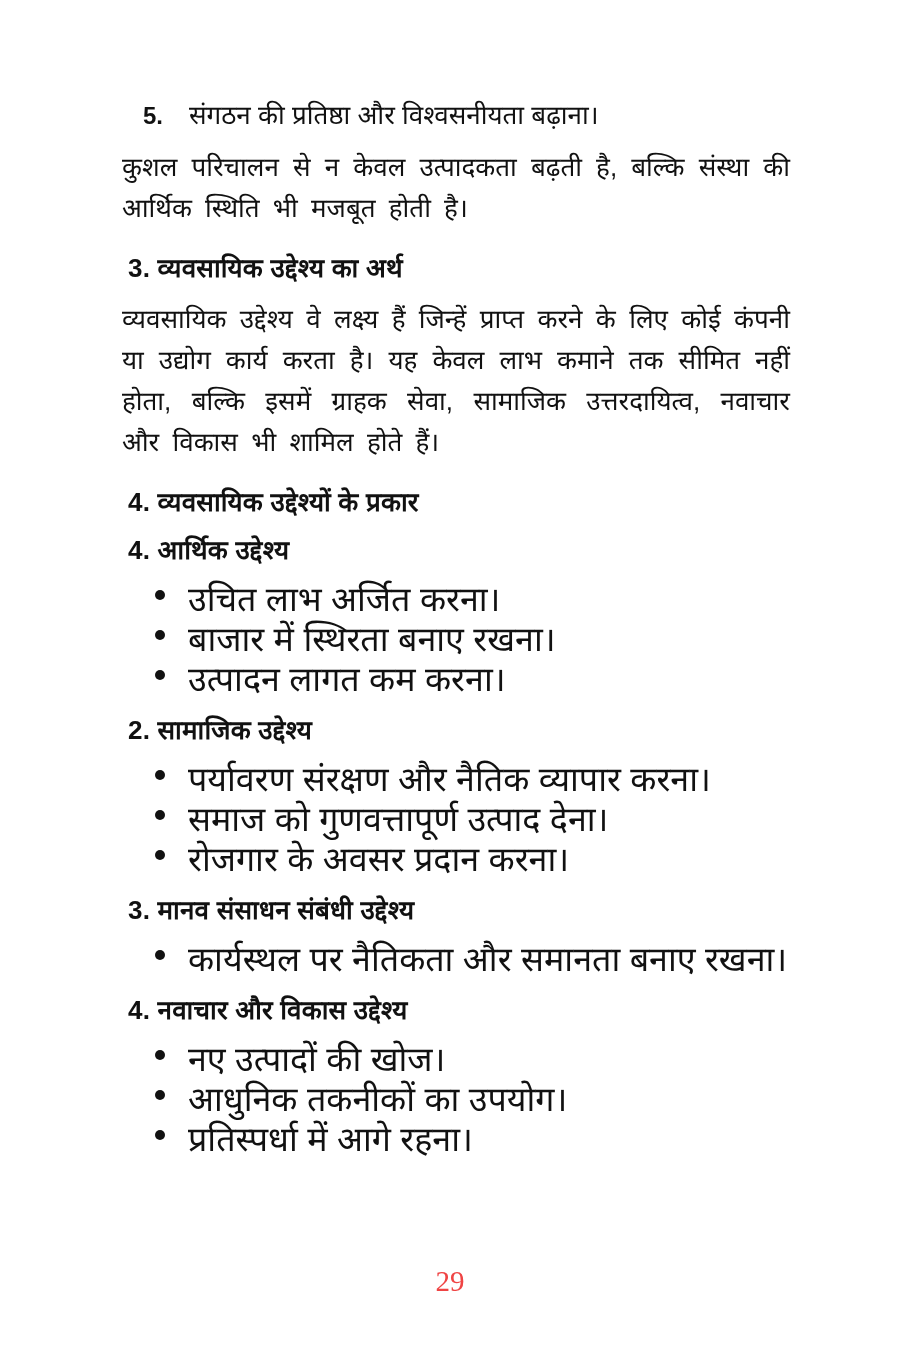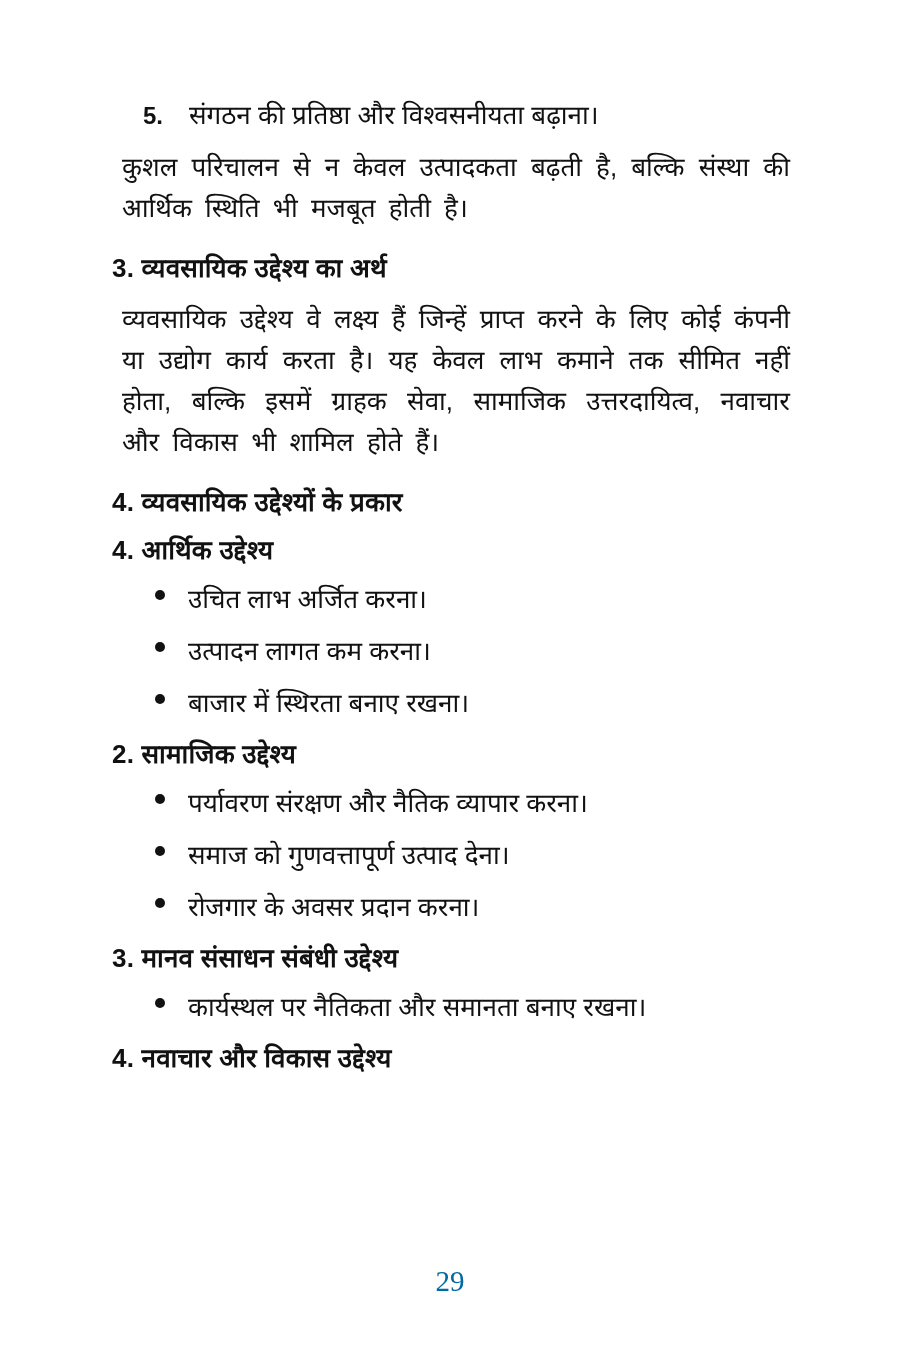--- a/index.html
+++ b/index.html
@@ -35,56 +35,55 @@
     line-height: 41px;
     text-align: justify;
     word-spacing: 6px;
     margin: 0 0 22px 10px;
   }
   .body-para.after-heading { margin-bottom: 22px; }
   .sec-heading {
     font-size: 26px;
     font-weight: 700;
     line-height: 34px;
-    margin: 0 0 14px 0;
+    margin: 0 0 14px 16px;
     letter-spacing: 0.2px;
   }
   .sec-heading.tight { margin-bottom: 12px; }
   .bullet-list {
     list-style: none;
     margin: 0 0 14px 0;
     padding: 0 0 0 43px;
   }
   .bullet-list li {
     display: flex;
     align-items: flex-start;
-    font-size: 26px;
+    font-size: 34px;
     line-height: 40px;
-    margin-top: 12px;
   }
   .bullet-marker {
     flex: 0 0 auto;
     width: 10px;
     height: 10px;
     border-radius: 50%;
     background: #111111;
     margin-right: 23px;
     position: relative;
     top: -4px;
     align-self: center;
   }
   .page-number {
     position: absolute;
     left: 0;
     right: 0;
     bottom: 52px;
     text-align: center;
     font-family: "Liberation Serif", "DejaVu Serif", serif;
     font-size: 29px;
-    color: #0369a1;
+    color: #ef4444;
   }
 </style>
 </head>
 <body>
 
 <div class="page">
 
   <div class="numbered-item">
     <span class="item-number">5.</span>
     <span>संगठन की प्रतिष्ठा और विश्वसनीयता बढ़ाना।</span>
@@ -99,25 +98,25 @@
   <h2 class="sec-heading">4. व्यवसायिक उद्देश्यों के प्रकार</h2>
 
   <h3 class="sec-heading tight">4. आर्थिक उद्देश्य</h3>
   <ul class="bullet-list">
     <li>
       <span class="bullet-marker"></span>
       <span>उचित लाभ अर्जित करना।</span>
     </li>
     <li>
       <span class="bullet-marker"></span>
-      <span>उत्पादन लागत कम करना।</span>
+      <span>बाजार में स्थिरता बनाए रखना।</span>
     </li>
     <li>
       <span class="bullet-marker"></span>
-      <span>बाजार में स्थिरता बनाए रखना।</span>
+      <span>उत्पादन लागत कम करना।</span>
     </li>
   </ul>
 
   <h3 class="sec-heading tight">2. सामाजिक उद्देश्य</h3>
   <ul class="bullet-list">
     <li>
       <span class="bullet-marker"></span>
       <span>पर्यावरण संरक्षण और नैतिक व्यापार करना।</span>
     </li>
     <li>
@@ -132,16 +131,30 @@
 
   <h3 class="sec-heading tight">3. मानव संसाधन संबंधी उद्देश्य</h3>
   <ul class="bullet-list">
     <li>
       <span class="bullet-marker"></span>
       <span>कार्यस्थल पर नैतिकता और समानता बनाए रखना।</span>
     </li>
   </ul>
 
   <h3 class="sec-heading tight">4. नवाचार और विकास उद्देश्य</h3>
+  <ul class="bullet-list">
+    <li>
+      <span class="bullet-marker"></span>
+      <span>नए उत्पादों की खोज।</span>
+    </li>
+    <li>
+      <span class="bullet-marker"></span>
+      <span>आधुनिक तकनीकों का उपयोग।</span>
+    </li>
+    <li>
+      <span class="bullet-marker"></span>
+      <span>प्रतिस्पर्धा में आगे रहना।</span>
+    </li>
+  </ul>
 
   <div class="page-number">29</div>
 
 </div>
 
 </body></html>

